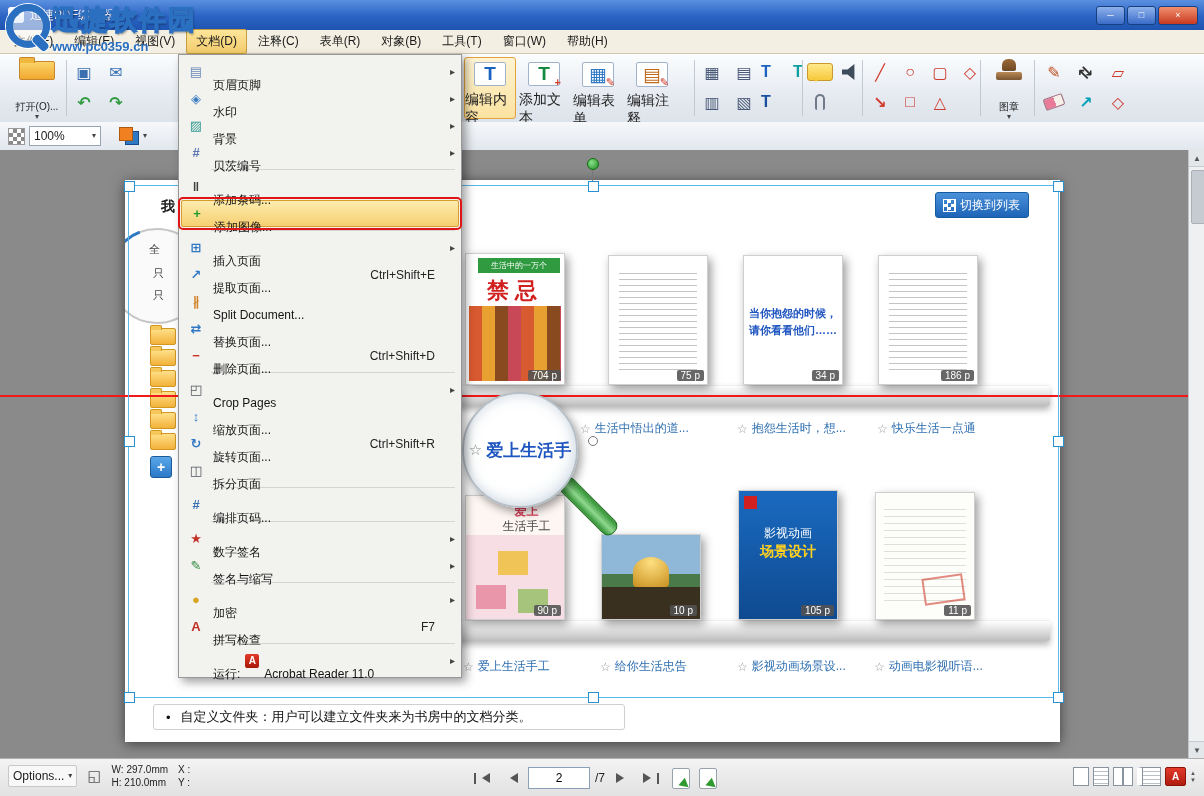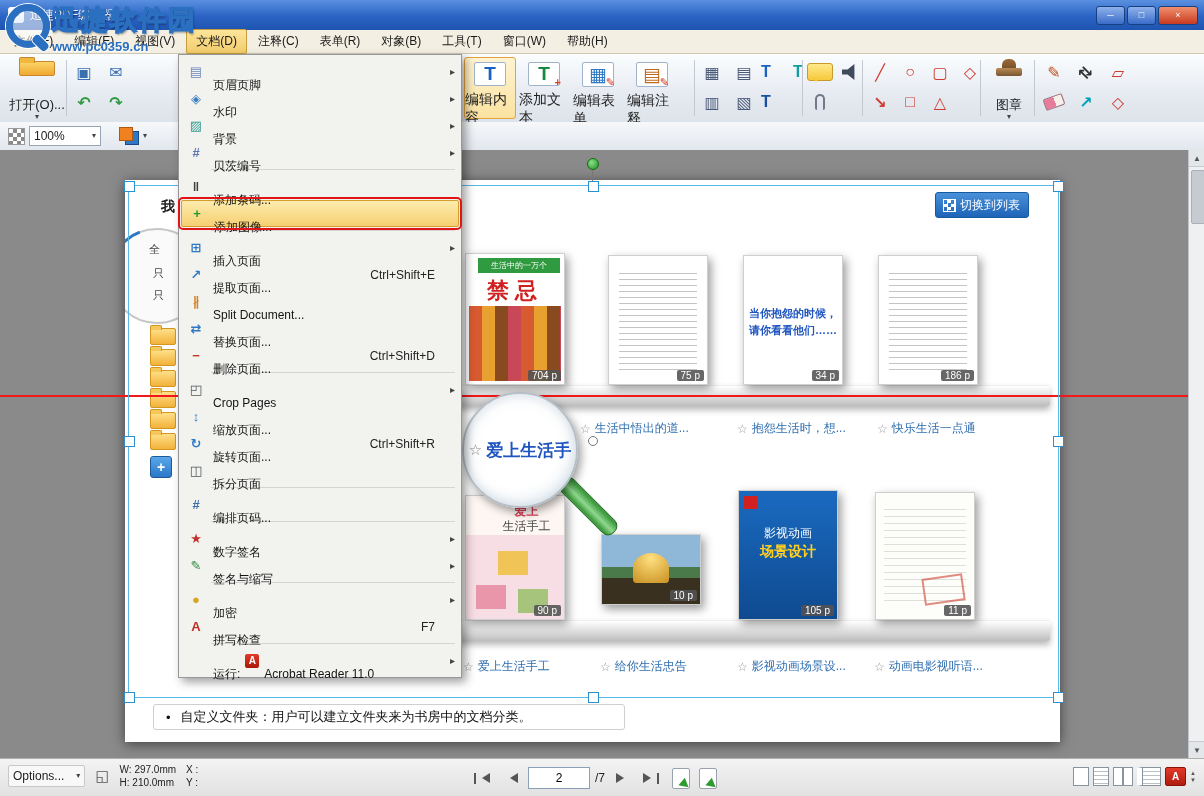--- a/index.html
+++ b/index.html
@@ -27,21 +27,21 @@
 
   
   .toolbar1{position:absolute;left:0;top:54px;width:1204px;height:68px;
     background:linear-gradient(#fbfdfe,#e6eaf1 60%,#dde3ea);border-bottom:1px solid #b7bec8;}
   .toolbar2{position:absolute;left:0;top:122px;width:1204px;height:28px;
     background:linear-gradient(#f6f8fa,#e2e7ee);border-bottom:1px solid #b7bec8;display:flex;align-items:center;}
   .tb-sep{position:absolute;top:60px;width:1px;height:56px;background:#c2c8d2;}
   .open-btn{position:absolute;left:6px;top:57px;width:60px;height:62px;display:flex;flex-direction:column;align-items:center;border:1px solid transparent;border-radius:3px;}
   .open-folder{width:34px;height:23px;background:linear-gradient(#fbd56a,#f0a830);border:1px solid #c8862a;border-radius:2px;position:relative;margin-top:3px;}
   .open-folder:before{content:"";position:absolute;left:-1px;top:-5px;width:14px;height:5px;background:#f0b93e;border:1px solid #c8862a;border-bottom:none;border-radius:2px 2px 0 0;}
-  .open-label{font-size:13px;color:#222;margin-top:20px;}
+  .open-label{font-size:10px;color:#222;margin-top:20px;}
   .tb-caret{font-size:8px;color:#444;line-height:6px;}
   .tb-grid2{position:absolute;display:grid;grid-template-rows:repeat(2,29px);grid-auto-flow:column;gap:1px 4px;}
   .tb-mini{width:26px;height:26px;display:flex;align-items:center;justify-content:center;font-size:16px;font-weight:bold;border:1px solid transparent;border-radius:2px;}
   .rot45{transform:rotate(45deg);}
   .tb-bigwrap{position:absolute;left:464px;top:57px;display:flex;gap:2px;}
   .tb-big{width:52px;height:62px;display:flex;flex-direction:column;align-items:center;border:1px solid transparent;border-radius:3px;box-sizing:border-box;}
   .tb-big.active{background:linear-gradient(#fef3d2,#fbe2a0);border-color:#e2a33c;}
   .tb-big-icon{position:relative;width:30px;height:30px;margin-top:4px;display:flex;align-items:center;justify-content:center;background:#fff;border:1px solid #9fb3cc;border-radius:2px;}
   .tb-char{font-size:19px;font-weight:bold;}
   .tb-sub{position:absolute;right:-2px;bottom:-3px;font-size:11px;font-weight:bold;color:#d23c28;}
@@ -134,21 +134,21 @@
 
   
   .v-scrollbar{position:absolute;left:1188px;top:0;width:16px;height:608px;background:#eef0f2;border-left:1px solid #c0c4c8;box-sizing:border-box;}
   .sb-arrow{width:16px;height:16px;display:flex;align-items:center;justify-content:center;font-size:8px;color:#555;background:#e4e7ea;border-bottom:1px solid #c8ccd0;}
   .sb-arrow.bottom{position:absolute;bottom:0;border-top:1px solid #c8ccd0;border-bottom:none;}
   .v-thumb{position:absolute;left:2px;top:20px;width:12px;height:52px;background:#c6cbd1;border:1px solid #aab0b8;border-radius:2px;}
 
   
   .statusbar{position:absolute;left:0;top:758px;width:1204px;height:38px;background:linear-gradient(#f3f3f3,#e1e1e1);border-top:1px solid #b0b0b0;}
   .sbL{position:absolute;left:8px;top:4px;display:flex;align-items:center;gap:10px;}
-  .sb-options{display:flex;align-items:center;gap:12px;color:#222;padding:3px 4px;border:1px solid #c8c8c8;border-radius:2px;background:#f8f8f8;}
+  .sb-options{display:flex;align-items:center;gap:4px;color:#222;padding:3px 4px;border:1px solid #c8c8c8;border-radius:2px;background:#f8f8f8;}
   .sb-fit{font-size:15px;color:#555;}
   .sb-dim{display:flex;flex-direction:column;font-size:10px;color:#222;line-height:13px;}
   .sbC{position:absolute;left:470px;top:8px;display:flex;align-items:center;gap:5px;}
   .navb{width:22px;height:20px;display:flex;align-items:center;justify-content:center;gap:1px;border:1px solid transparent;border-radius:2px;}
   .tri-l{width:0;height:0;border:5px solid transparent;border-right:8px solid #555;}
   .tri-r{width:0;height:0;border:5px solid transparent;border-left:8px solid #555;}
   .tbar{width:2px;height:11px;background:#555;}
   .page-input{width:56px;height:18px;border:1px solid #8aa0b8;text-align:center;font-size:12px;}
   .page-total{font-size:12px;color:#222;}
   .sb-green{position:relative;width:16px;height:19px;background:#fff;border:1px solid #98a2ae;border-radius:2px;margin-left:4px;}
@@ -375,21 +375,21 @@
             <span>快乐生活一点通</span>
           </div>
           <div class="shelf-bar" style="left: 330px; top: 440px; width: 595px; height: 20px;"></div>
           <div class="book cover-craft" style="left: 340px; top: 315px; width: 100px; height: 125px;">
             <div class="cover-lines">
               <span>爱上</span>
               <span>生活手工</span>
             </div>
             <span class="book-badge">90 p</span>
           </div>
-          <div class="book cover-photo" style="left: 476px; top: 354px; width: 100px; height: 71px;">
+          <div class="book cover-photo" style="left: 476px; top: 354px; width: 100px; height: 86px;">
             <span class="book-badge">10 p</span>
           </div>
           <div class="book cover-anim" style="left: 613px; top: 310px; width: 100px; height: 130px;">
             <div class="cover-lines">
               <span>影视动画</span>
               <span>场景设计</span>
             </div>
             <span class="book-badge">105 p</span>
           </div>
           <div class="book cover-sketch" style="left: 750px; top: 312px; width: 100px; height: 128px;">

